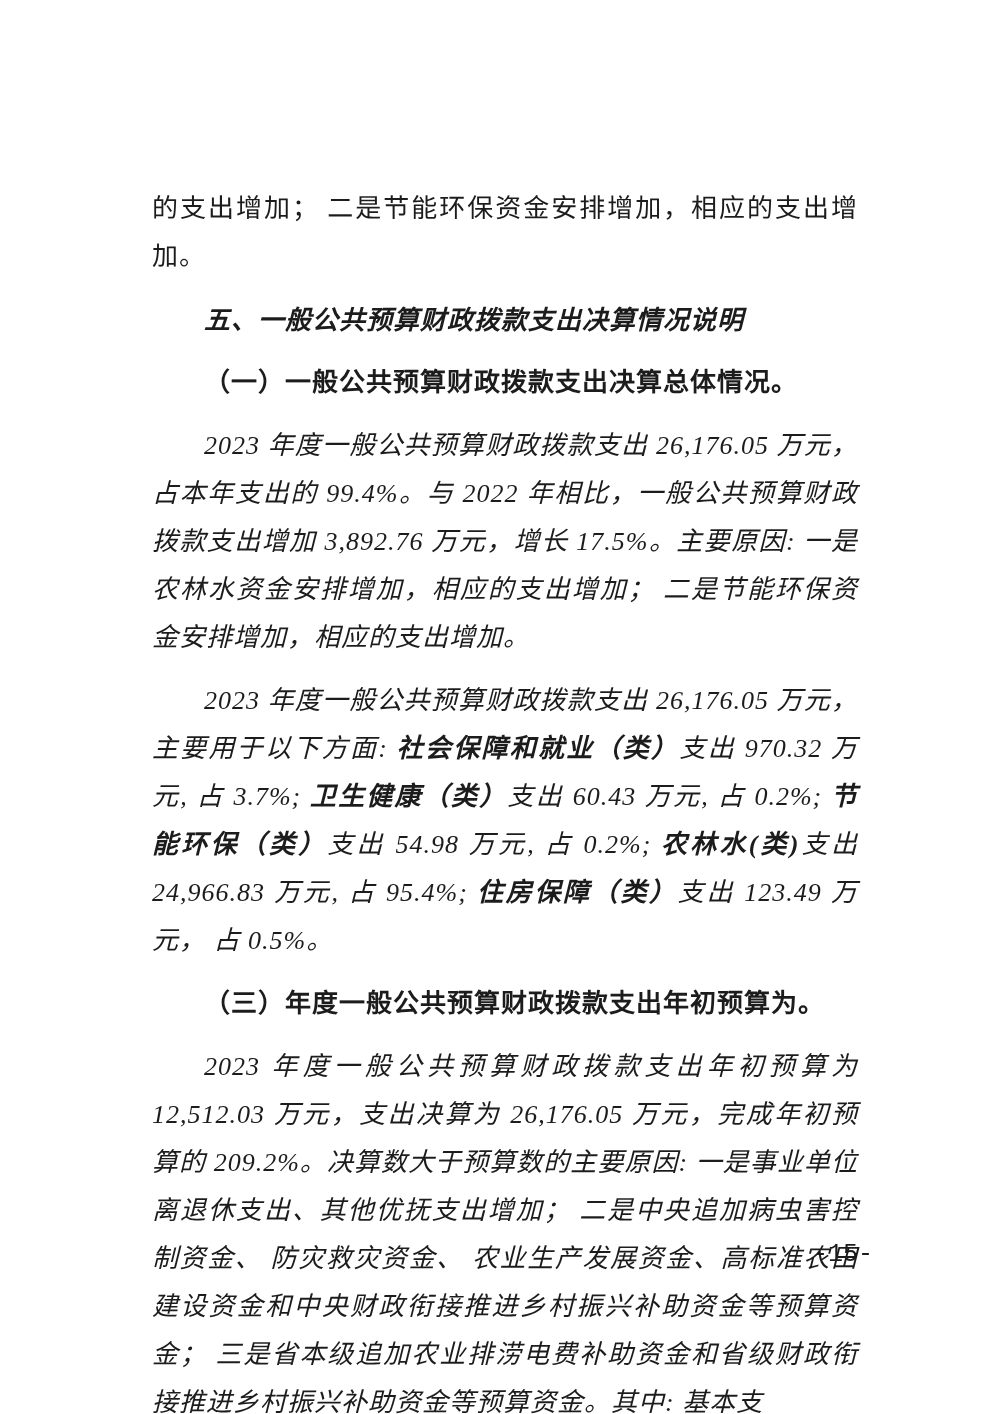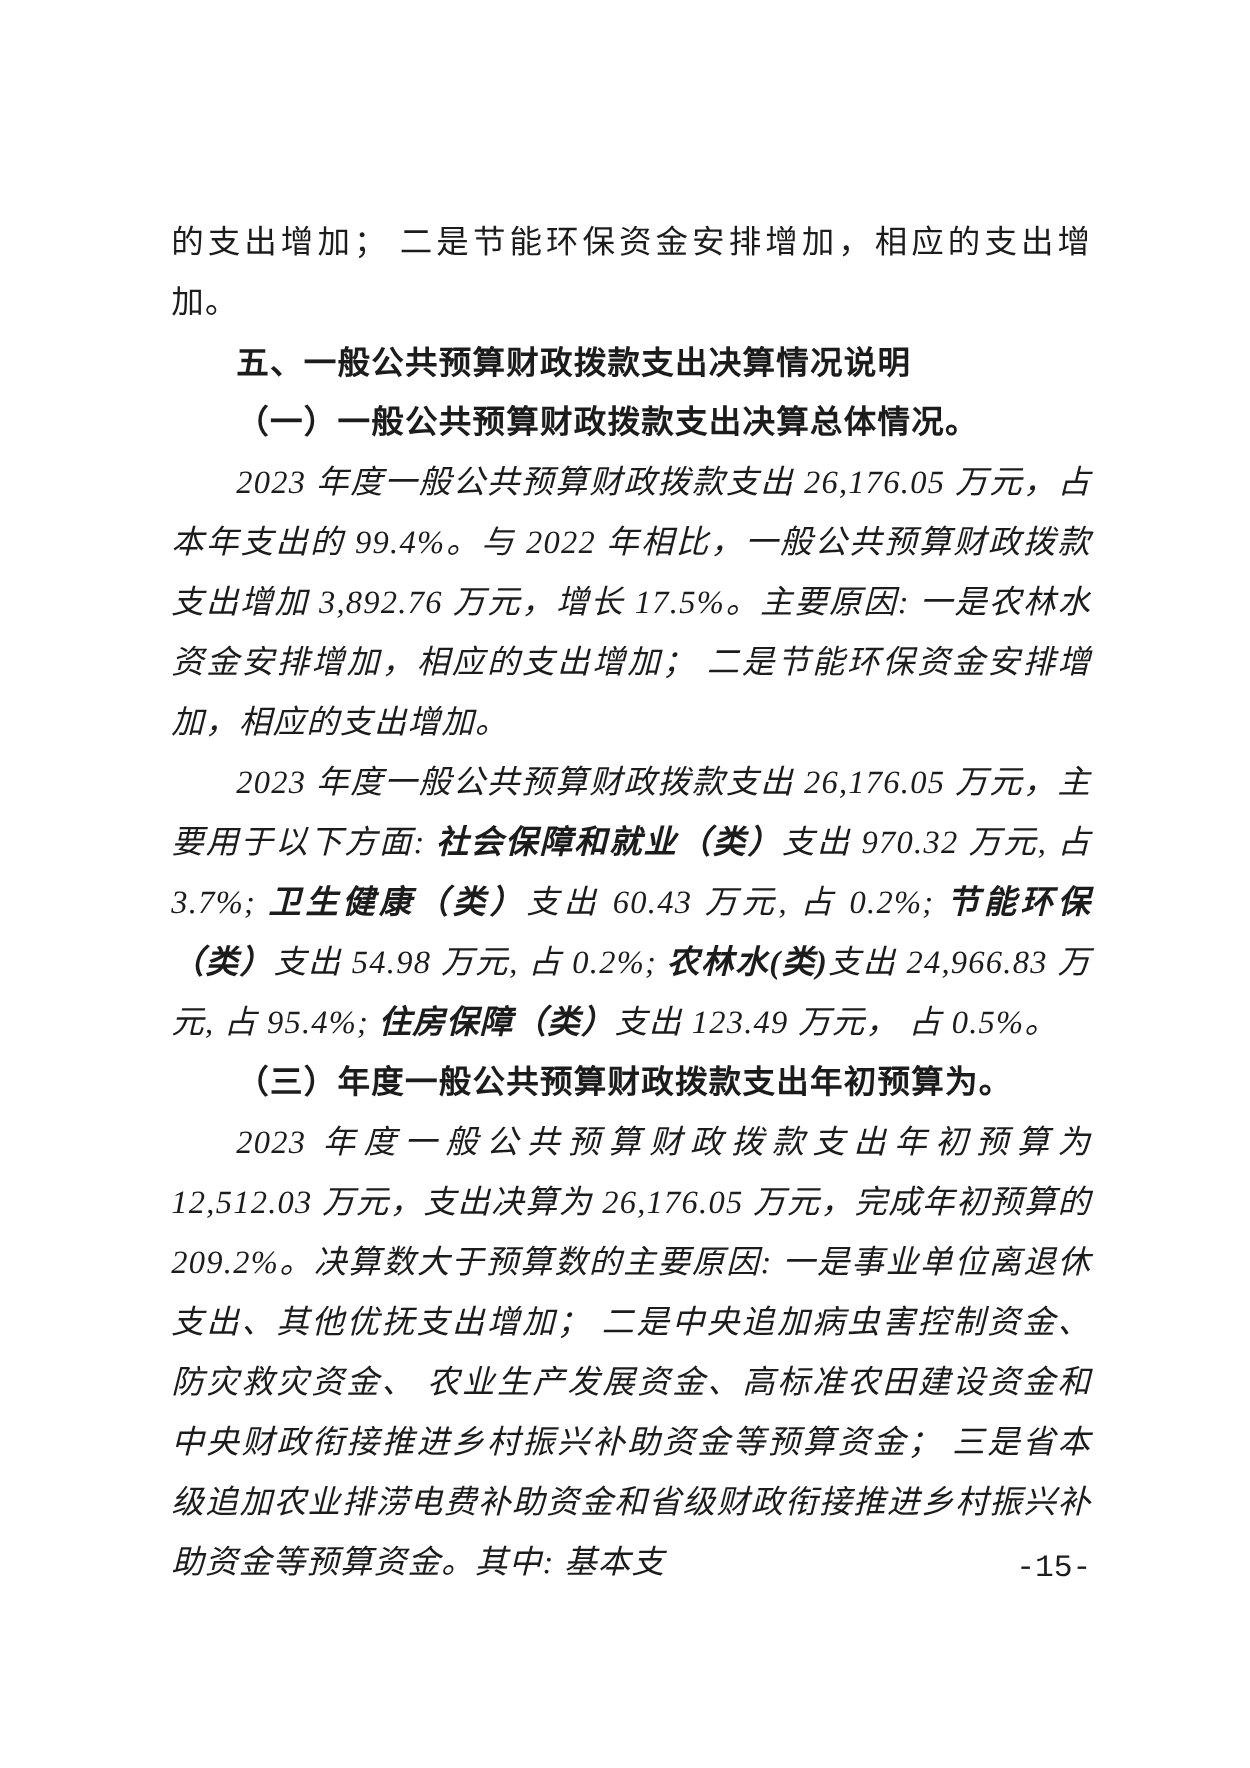--- a/index.html
+++ b/index.html
@@ -15,38 +15,39 @@
     overflow: hidden;
     color: #1c1c1c;
   }
   .text-block {
     position: absolute;
     left: 137px;
     top: 170px;
     width: 736px;
   }
   .para {
-    margin: 0;
+    margin: 15px;
     font-family: "Liberation Serif", "DejaVu Serif", serif;
     font-size: 26px;
     line-height: 48px;
     letter-spacing: 1px;
     text-align: justify;
     text-align-last: left;
     color: #1c1c1c;
   }
   .indent {
     text-indent: 2em;
     font-style: italic;
   }
   .h-main {
     font-family: "Liberation Sans", "DejaVu Sans", sans-serif;
     font-weight: 700;
     text-align: right;
     text-indent: 2em;
+    font-style: italic;
   }
   .h-sub {
     font-weight: 700;
     text-align: right;
     text-indent: 2em;
   }
   .b {
     font-weight: 700;
   }
   .page-number {

